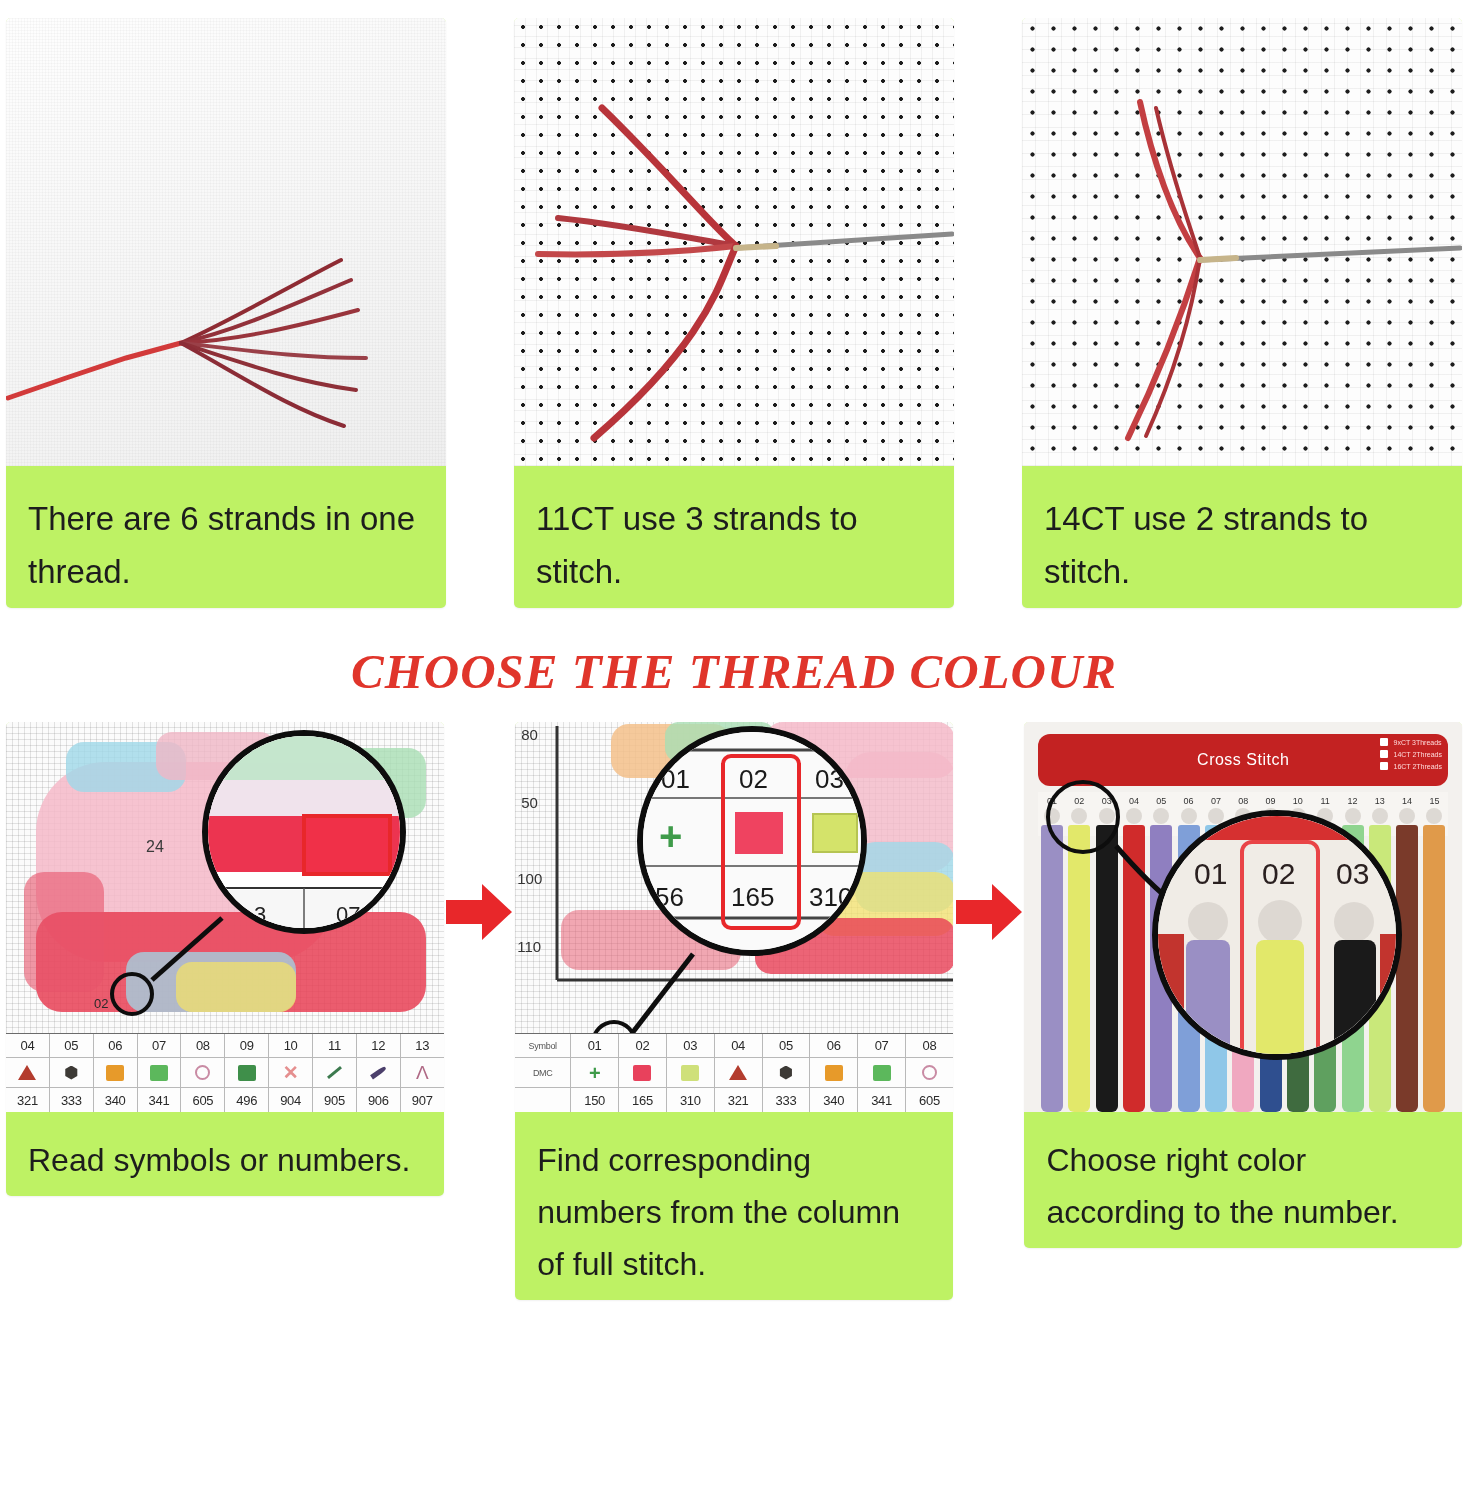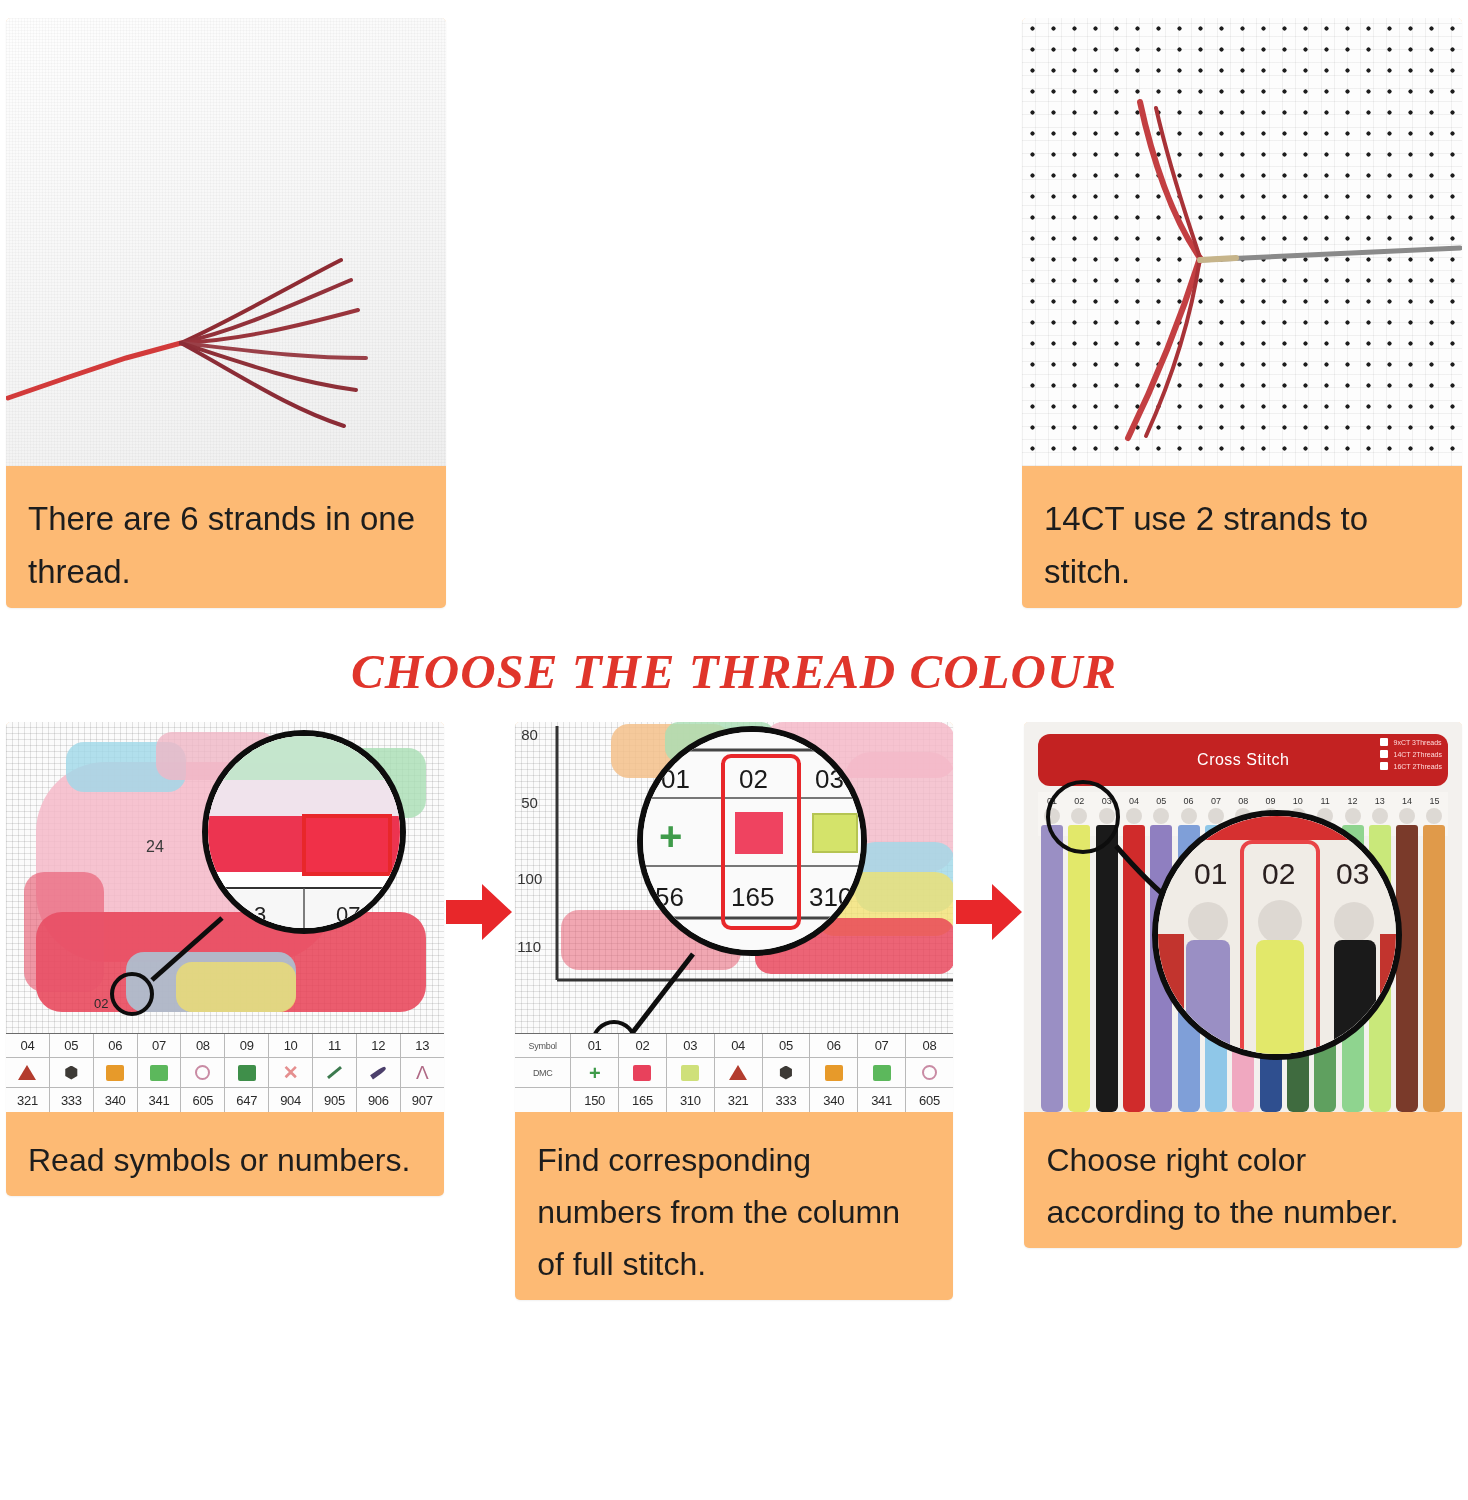--- a/index.html
+++ b/index.html
@@ -23,21 +23,21 @@
   }
   #heading-strands { font-size: 49px; padding-top: 4px; line-height: 56px; }
   #heading-colour  { font-size: 49px; line-height: 56px; }
 
   
   .row { display: flex; justify-content: space-between; padding: 0 6px; }
 
   .card {
     position: relative;
     width: 440px;
-    background: #fdba74;
+    background: #bef264;
     border-radius: 5px;
     overflow: hidden;
     box-shadow: 0 1px 2px rgba(0,0,0,0.06);
     display: flex;
     flex-direction: column;
   }
   .card-photo { position: relative; width: 100%; overflow: hidden; background:#fff;text-decoration:underline; }
   .row1 .card-photo { height: 448px; }
   .row2 .card-photo { height: 390px; }
 
@@ -176,20 +176,36 @@
             <path d="M175 325 C235 322 292 308 352 292" stroke="#99343c" stroke-width="4"></path>
             <path d="M175 325 C238 332 295 340 360 340" stroke="#9a4048" stroke-width="4"></path>
             <path d="M175 325 C236 345 290 364 350 372" stroke="#8e3038" stroke-width="4"></path>
             <path d="M175 325 C232 356 282 390 338 408" stroke="#8b2c36" stroke-width="4"></path>
           </g>
         </svg>
       </div>
       <div class="card-caption">There are 6 strands in one thread.</div>
     </div>
 
+    <div class="card">
+      <div class="card-photo">
+        <div class="aida"></div>
+        <svg viewBox="0 0 440 448" width="440" height="448" style="position:absolute;inset:0;">
+          <g fill="none" stroke-linecap="round">
+            <path d="M222 228 C200 210 150 150 88 90" stroke="#b8343a" stroke-width="7"></path>
+            <path d="M222 228 C185 222 120 208 44 200" stroke="#b0393f" stroke-width="6"></path>
+            <path d="M222 228 C186 232 120 238 24 236" stroke="#c3484a" stroke-width="6"></path>
+            <path d="M222 228 C206 262 196 320 80 420" stroke="#b8343a" stroke-width="7"></path>
+          </g>
+          <line x1="222" y1="230" x2="438" y2="216" stroke="#8a8a8a" stroke-width="5" stroke-linecap="round"></line>
+          <line x1="222" y1="230" x2="262" y2="228" stroke="#c6b48a" stroke-width="6" stroke-linecap="round"></line>
+        </svg>
+      </div>
+      <div class="card-caption">11CT use 3 strands to stitch.</div>
+    </div>
 
     <div class="card">
       <div class="card-photo">
         <div class="aida ct14"></div>
         <svg viewBox="0 0 440 448" width="440" height="448" style="position:absolute;inset:0;">
           <g fill="none" stroke-linecap="round">
             <path d="M178 240 C150 200 130 140 118 84" stroke="#c33f42" stroke-width="6"></path>
             <path d="M178 240 C162 290 140 350 106 420" stroke="#c33f42" stroke-width="6"></path>
             <path d="M178 240 C168 208 150 160 134 90" stroke="#a83237" stroke-width="4"></path>
             <path d="M178 240 C170 294 152 356 124 418" stroke="#a83237" stroke-width="4"></path>
@@ -291,21 +307,21 @@
             <div class="legend-cell">
                 <span class="lam-907">Λ</span>
               </div>
           </div>
           <div class="legend-row num">
             <div class="legend-cell">321</div>
             <div class="legend-cell">333</div>
             <div class="legend-cell">340</div>
             <div class="legend-cell">341</div>
             <div class="legend-cell">605</div>
-            <div class="legend-cell">647</div>
+            <div class="legend-cell">496</div>
             <div class="legend-cell">904</div>
             <div class="legend-cell">905</div>
             <div class="legend-cell">906</div>
             <div class="legend-cell">907</div>
           </div>
         </div>
       </div>
       <div class="card-caption">Read symbols or numbers.</div>
     </div>
 

